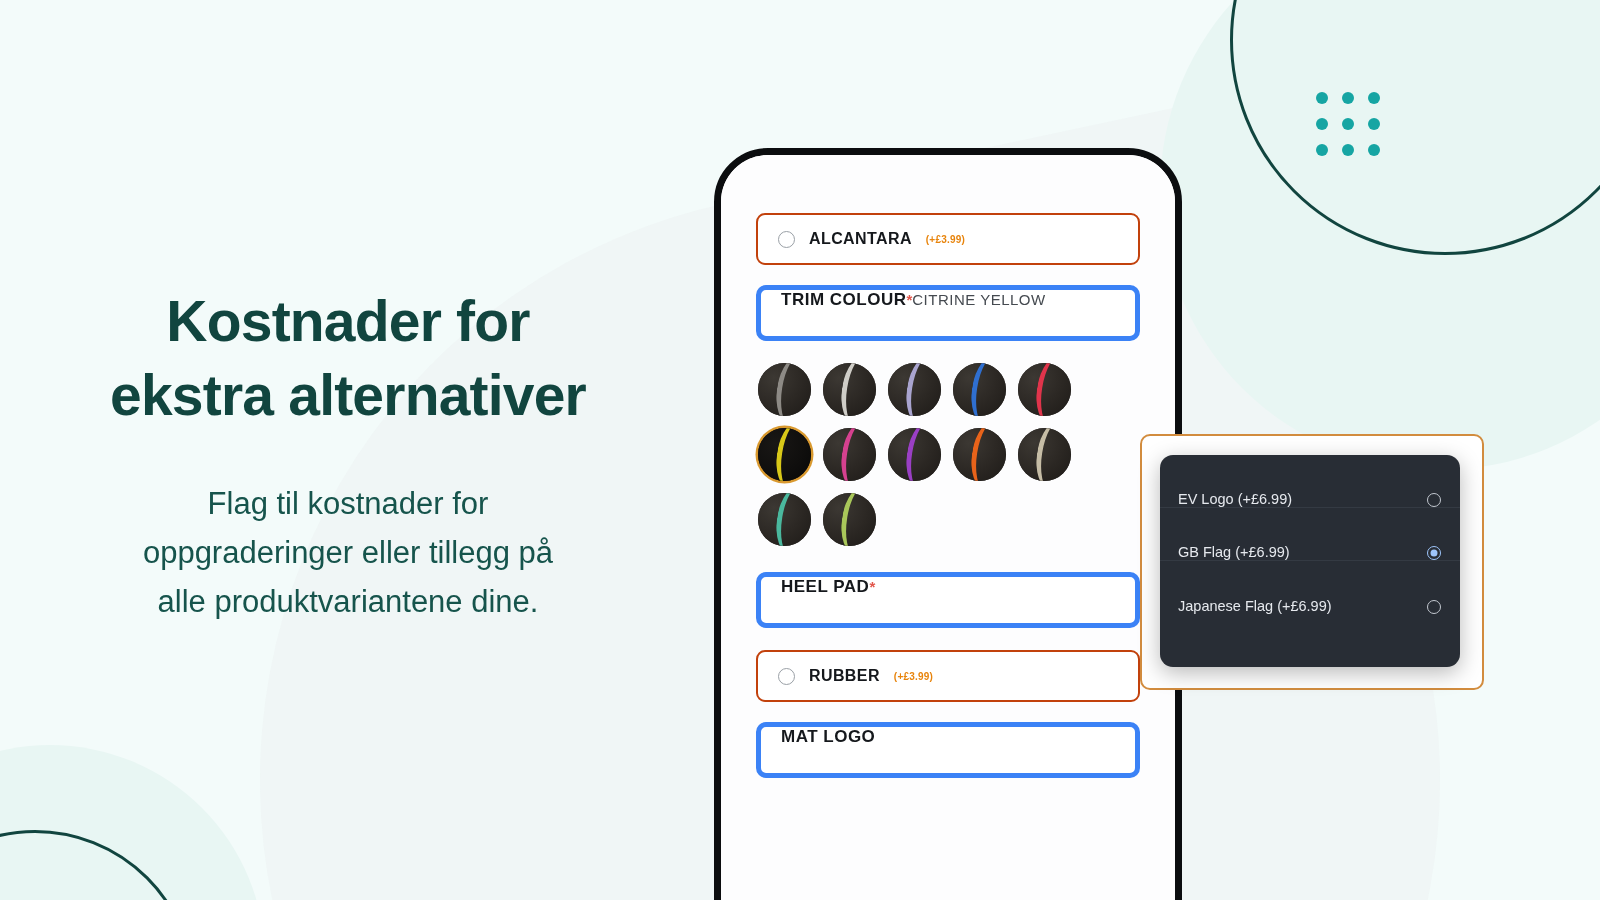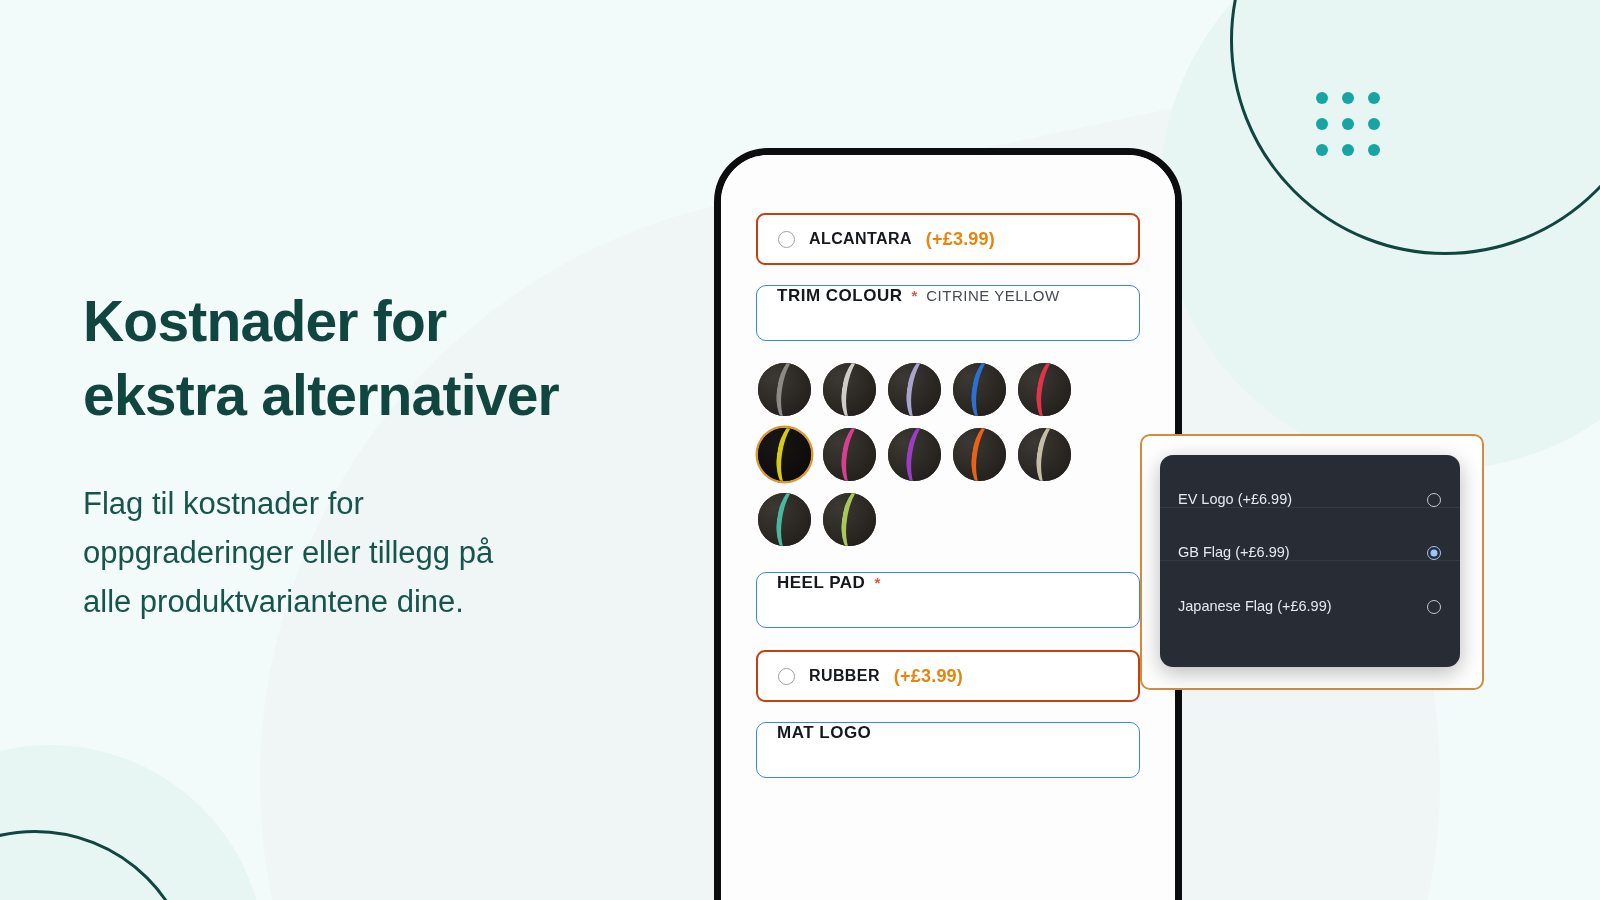--- a/index.html
+++ b/index.html
@@ -53,21 +53,21 @@
   #dot-grid {
     left: 1316px; top: 92px;
     display: grid;
     grid-template-columns: repeat(3, 12px);
     grid-template-rows: repeat(3, 12px);
     gap: 14px;
   }
   #dot-grid i { display: block; width: 12px; height: 12px; border-radius: 50%; background: #16a5a3; }
 
   
-  #copy { position: absolute; left: 83px; top: 284px; width: 600px; }
+  #copy { position: absolute; left: 48px; top: 284px; width: 600px; text-align: center; }
   #headline {
     font-size: 57px;
     line-height: 1.30;
     font-weight: 700;
     color: #11453f;
     letter-spacing: -0.8px;
     white-space: pre-line;
   }
   #subcopy {
     margin-top: 48px;
@@ -120,27 +120,27 @@
   .radio.on::after {
     content: ""; position: absolute;
     left: 50%; top: 50%; transform: translate(-50%,-50%);
     width: 9px; height: 9px; border-radius: 50%;
     background: #1a73e8;
   }
   .opt-label {
     font-size: 16px; font-weight: 700; letter-spacing: .4px; color: #15181c;
   }
   .opt-price {
-    font-size: 18px; font-weight: 700; color: #e8840c; letter-spacing: .2px;
+    font-size: 10px; font-weight: 700; color: #e8840c; letter-spacing: .2px;
   }
 
   .field-head {
-    display: flex; align-items: baseline; gap: 9px;
+    display: flex; align-items: baseline; gap: 0;
     height: 56px; padding: 0 20px;
-    border: 1px solid #3b82f6;
+    border: 5px solid #3b82f6;
     border-radius: 10px;
     background: #fff;
     margin-bottom: 22px;
   }
   .field-title { font-size: 17px; font-weight: 700; letter-spacing: .5px; color: #15181c; }
   .req { color: #e2574c; font-size: 15px; font-weight: 700; }
   .field-value { font-size: 15px; color: #454a50; letter-spacing: .5px; }
 
   #swatches {
     display: grid;

